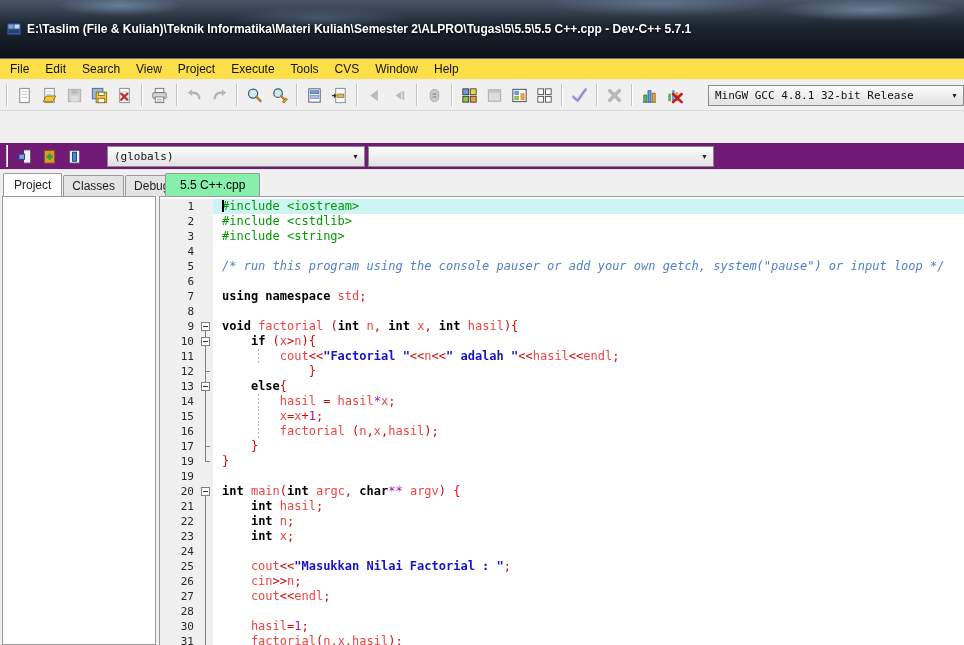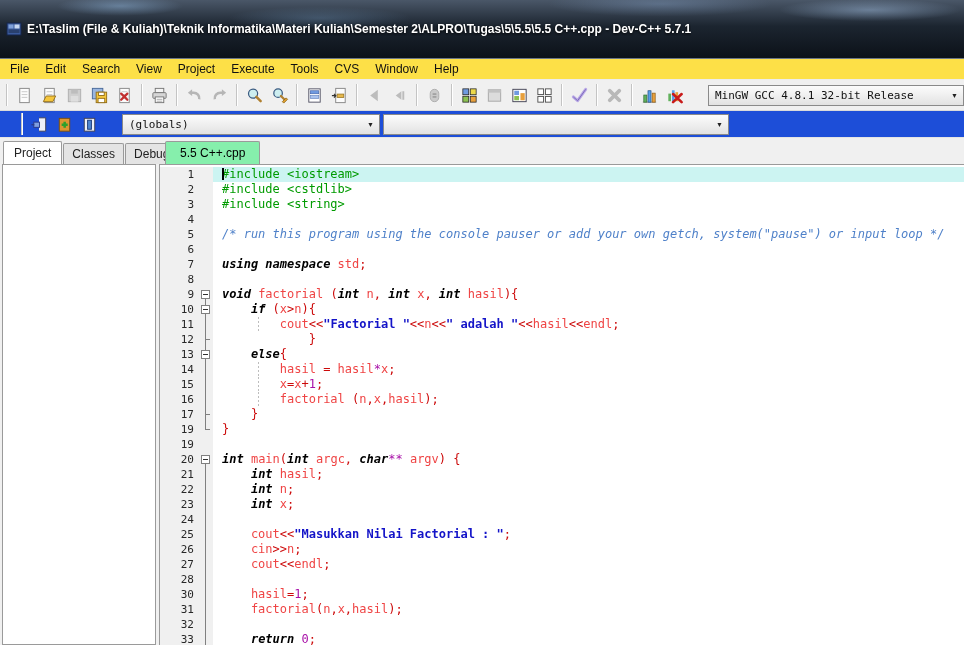--- a/index.html
+++ b/index.html
@@ -21,22 +21,22 @@
   .appicon{display:flex;align-items:center;}
 
   
   .menubar{flex:0 0 20px;height:20px;background:#fde047;display:flex;align-items:center;
     font-size:12px;padding-left:2px;border-bottom:1px solid #ececec;color:#111;}
   .mitem{padding:3px 8px;}
 
   
   .toolbar{flex:0 0 30px;height:30px;background:#f0f0f0;display:flex;align-items:center;
     padding-left:2px;border-bottom:1px solid #dadada;}
-  .toolbar2{flex:0 0 26px;height:26px;background:#1d4ed8;display:flex;align-items:center;
-    padding-left:17px;border-bottom:1px solid #e4e4e4;}
+  .toolbar2{flex:0 0 26px;height:26px;background:#701a75;display:flex;align-items:center;
+    padding-left:2px;border-bottom:1px solid #e4e4e4;margin-top:32px;}
   .tb-groups{display:flex;align-items:center;height:100%;}
   .tbtn{width:25px;height:25px;display:flex;align-items:center;justify-content:center;}
   .tbtn .icon{display:flex;}
   .tsep{width:0;height:22px;border-left:1px solid #c4c4c4;border-right:1px solid #ffffff;margin:0 4px;}
 
   .combo{height:21px;background:linear-gradient(#fcfcfc,#e2e2e2);border:1px solid #8a8a8a;
     display:flex;align-items:center;font-family:"DejaVu Sans Mono",monospace;font-size:11px;
     padding-left:6px;box-sizing:border-box;color:#111;}
   .combo .arr{margin-left:auto;width:17px;height:100%;display:flex;align-items:center;
     justify-content:center;font-size:7px;color:#222;font-family:"Liberation Sans",sans-serif;}
@@ -79,21 +79,21 @@
   .fold .stem-t{position:absolute;left:6px;top:0;height:3px;width:1px;background:var(--fold-mark);}
   .fold.f-v::before{content:"";position:absolute;left:6px;top:0;bottom:0;width:1px;background:var(--fold-mark);}
   .fold.f-t::before{content:"";position:absolute;left:6px;top:0;bottom:0;width:1px;background:var(--fold-mark);}
   .fold.f-t::after{content:"";position:absolute;left:7px;top:7px;width:4px;height:1px;background:var(--fold-mark);}
   .fold.f-e::before{content:"";position:absolute;left:6px;top:0;height:8px;width:1px;background:var(--fold-mark);}
   .fold.f-e::after{content:"";position:absolute;left:6px;top:7px;width:5px;height:1px;background:var(--fold-mark);}
 
   
   .pp{color:var(--syntax-preprocessor);}
   .cm{color:var(--syntax-comment);font-style:italic;}
-  .kw{color:var(--syntax-keyword);font-weight:bold;font-style:italic;}
+  .kw{color:var(--syntax-keyword);font-weight:bold;}
   .st{color:var(--syntax-string);font-weight:bold;}
   .op{color:var(--syntax-operator);}
   .nu{color:var(--syntax-number);}
   .pl{color:#ef4444;}
 </style>
 </head>
 <body>
 
 <div class="app">
 

